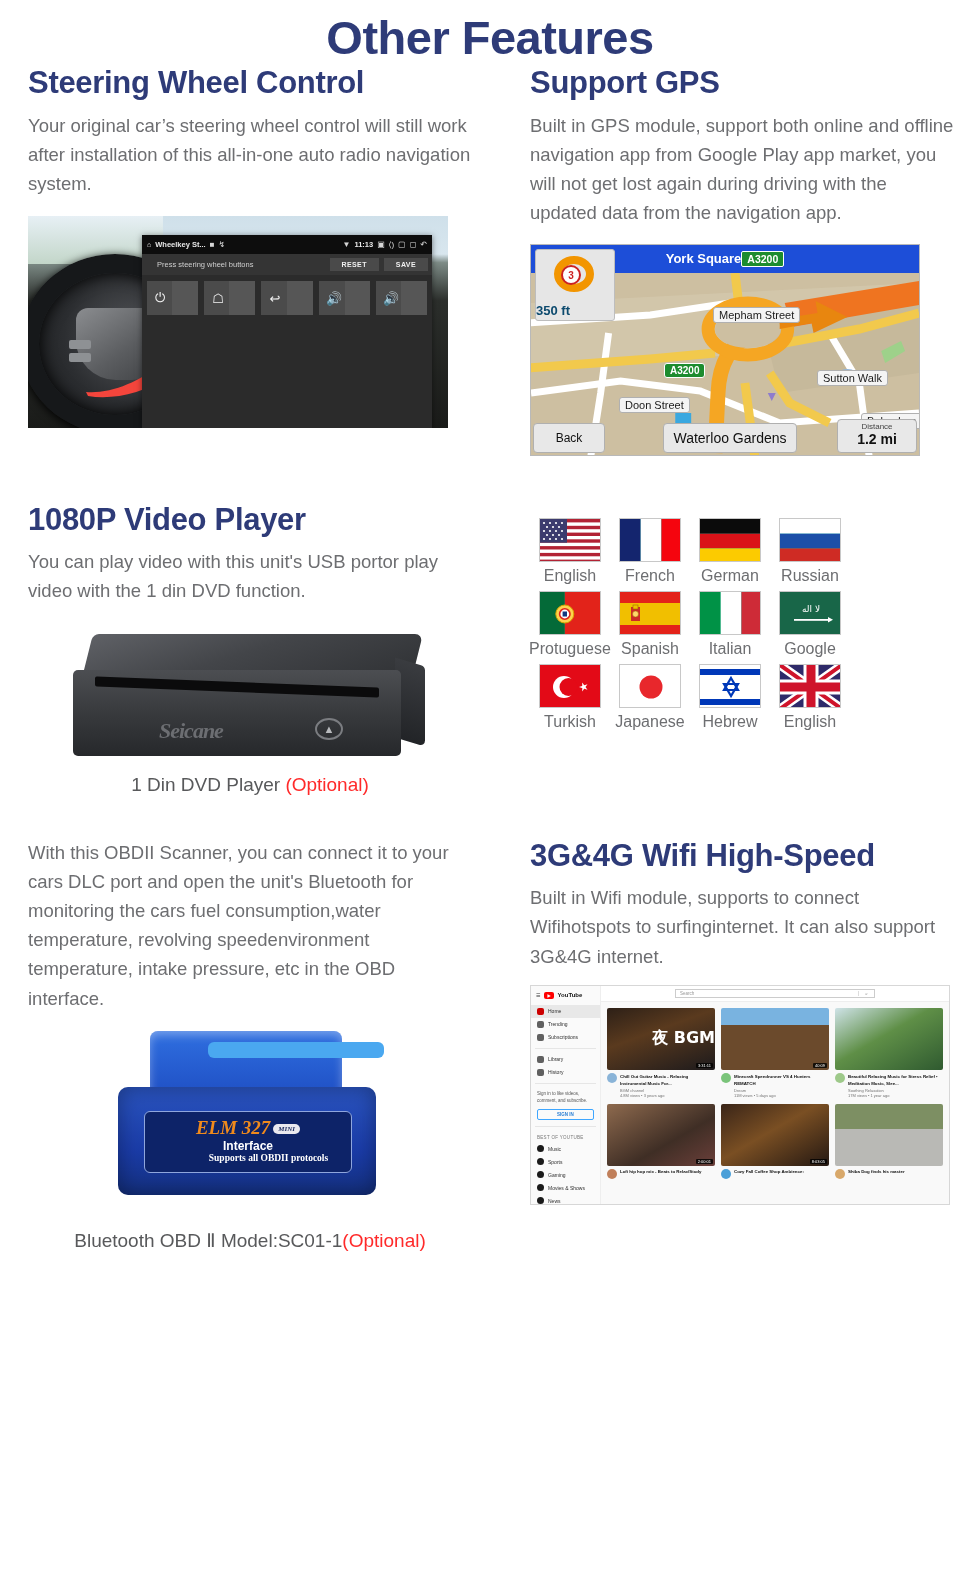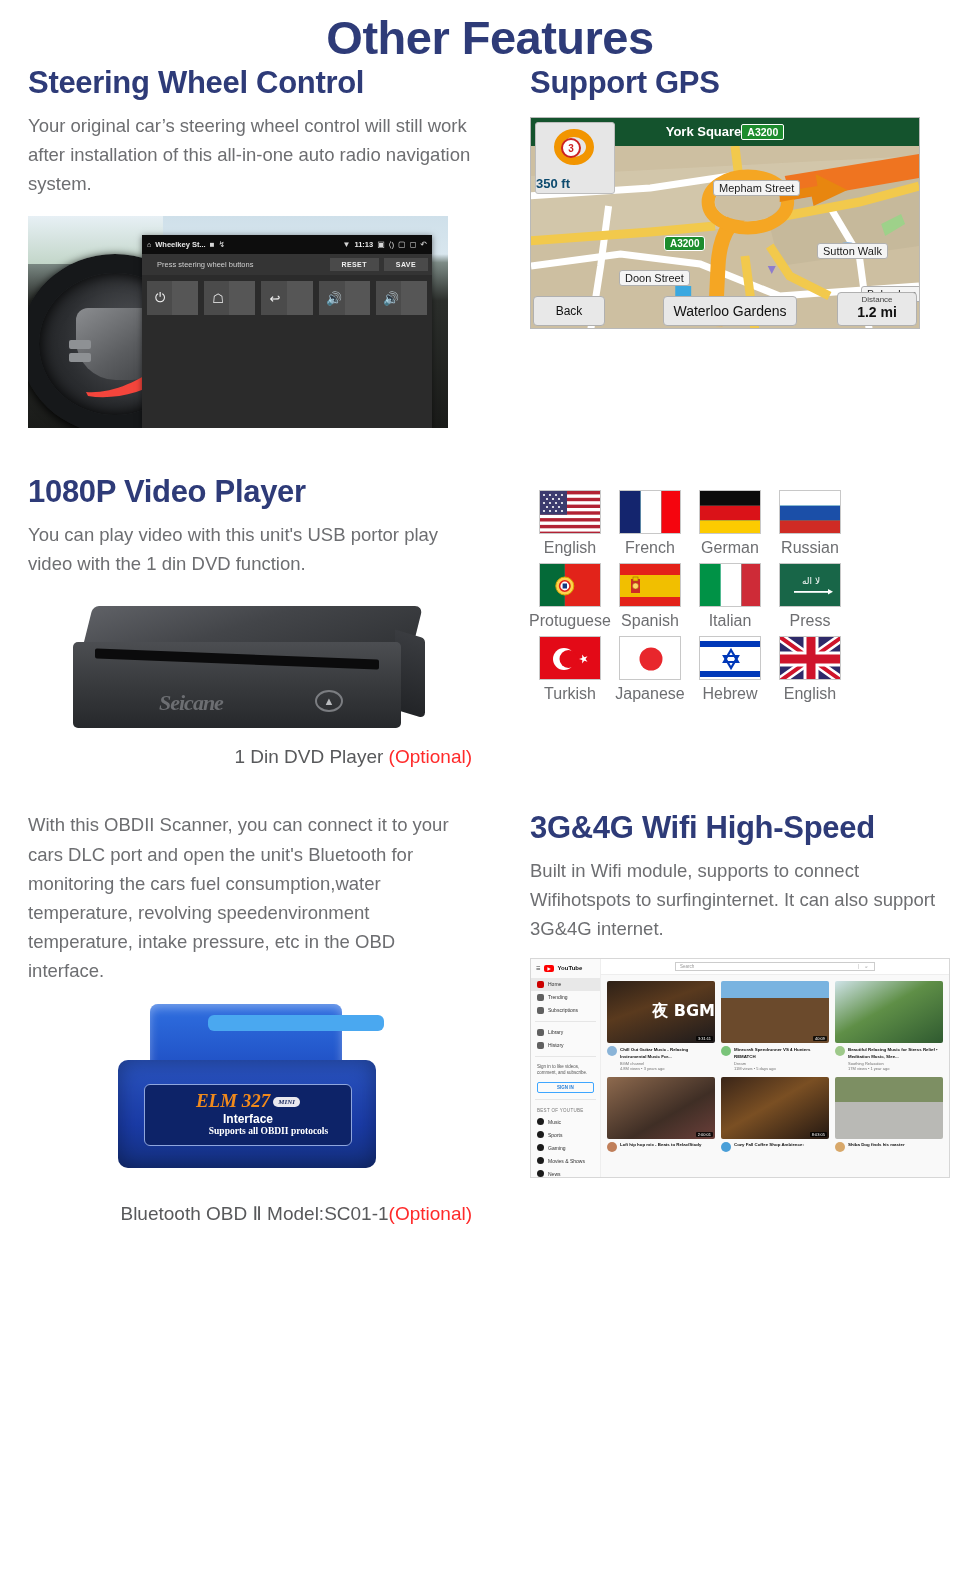--- a/index.html
+++ b/index.html
@@ -36,21 +36,21 @@
     letter-spacing: -0.3px;
     margin-bottom: 10px;
   }
   .feat-body {
     color: #6d6e71;
     font-size: 18.5px;
     line-height: 1.58;
   }
 
   .caption {
-    text-align: right;
+    text-align: center;
     color: #58595b;
     font-size: 19px;
     margin-top: 6px;
   }
   .optional { color: #ff2a2a; }
 
   
   .sw-shot { position: relative; width: 420px; height: 212px; margin-top: 18px; overflow:hidden; }
   .sw-bg {
     position:absolute; inset:0;
@@ -108,21 +108,21 @@
     background-image:linear-gradient(to right,#4b4b4b 0 50%, #565656 50% 100%);
   }
 
   
   .map-shot {
     position:relative; width:390px; height:212px; margin-top:16px;
     background:#c9bda0; overflow:hidden; border:1px solid #b9b9b9;
   }
   .map-header {
     position:absolute; left:0; top:0; width:100%; height:28px;
-    background:#14532d; color:#fff; font-size:13px; font-weight:bold;
+    background:#1d4ed8; color:#fff; font-size:13px; font-weight:bold;
     display:flex; align-items:center; justify-content:center; 
   }
   .road-shield {
     background:#1d8c2e; color:#fff; font-size:10.5px; font-weight:bold;
     padding:1px 5px; border:1px solid #fff; border-radius:2px;
   }
   .turn-card {
     position:absolute; left:4px; top:4px; width:80px; height:72px;
     background:#e6e6e6; border:1px solid #bdbdbd; border-radius:3px; z-index:5;
   }
@@ -328,20 +328,21 @@
             <div class="key">↩</div>
             <div class="key">🔊</div>
             <div class="key">🔊</div>
           </div>
         </div>
       </div>
     </div>
 
     <div class="col right">
       <div class="feat-title">Support GPS</div>
+      <div class="feat-body">Built in GPS module, support both online and offline navigation app from Google Play app market, you will not get lost again during driving with the updated data from the navigation app.</div>
 
       <div class="map-shot">
         <svg class="map-canvas" viewBox="0 0 390 184" preserveAspectRatio="none">
           <rect x="0" y="0" width="390" height="184" fill="#cdbfa1"></rect>
           <path d="M0 30 L390 10 L390 70 L0 95 Z" fill="#d6cbb1" opacity=".6"></path>
           <path d="M230 40 L390 20 L390 100 L250 120 Z" fill="#c6b99b"></path>
           <g stroke="#ffffff" stroke-width="7" fill="none">
             <path d="M-5 50 L120 42 L200 30"></path>
             <path d="M0 120 L90 108 L170 118 L250 150 L390 140"></path>
             <path d="M60 184 L70 120 L78 60"></path>
@@ -533,21 +534,21 @@
 
           <div class="flag-cell">
             <div class="flag">
               <svg viewBox="0 0 62 44" width="62" height="44">
                 <rect width="62" height="44" fill="#186648"></rect>
                 <text x="31" y="20" fill="#fff" font-size="9" text-anchor="middle" font-family="DejaVu Sans, sans-serif">لا اله</text>
                 <rect x="14" y="27" width="34" height="1.8" fill="#fff"></rect>
                 <path d="M48 25 l5 2.8 l-5 2.8 z" fill="#fff"></path>
               </svg>
             </div>
-            <div class="flag-label">Press</div>
+            <div class="flag-label">Google</div>
           </div>
         </div>
 
         <div class="flag-row">
           <div class="flag-cell">
             <div class="flag">
               <svg viewBox="0 0 62 44" width="62" height="44">
                 <rect width="62" height="44" fill="#e30a17"></rect>
                 <circle cx="24" cy="22" r="11" fill="#fff"></circle>
                 <circle cx="28.5" cy="22" r="9" fill="#e30a17"></circle>

